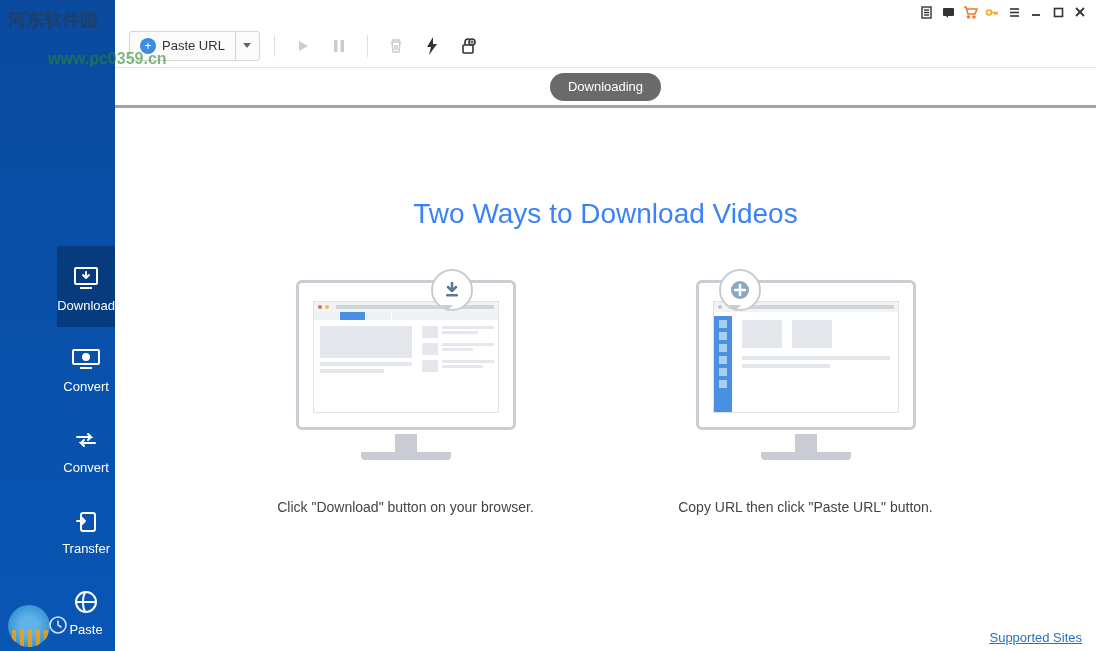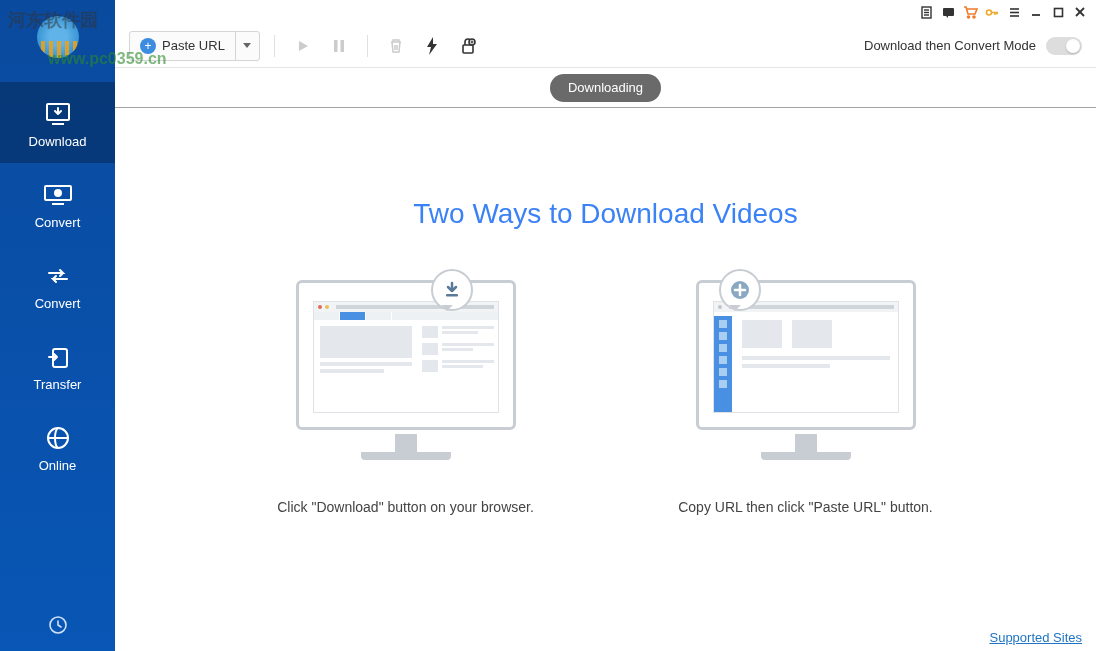--- a/index.html
+++ b/index.html
@@ -4,21 +4,21 @@
 <style>
 * { margin: 0; padding: 0; box-sizing: border-box; font-family: Arial, sans-serif; }
 body { width: 1096px; height: 651px; background: #fff; overflow: hidden; position: relative; }
 
 .app { display: flex; height: 100%; }
 
 .sidebar {
   width: 115px;
   background: linear-gradient(to bottom, #0a4a9e 0%, #0856b5 100%);
   display: flex;
-  flex-direction: column;
+  flex-direction: row;
   align-items: flex-end;
   padding-top: 12px;
   position: relative;
 }
 
 .logo-area {
   width: 100%;
   height: 50px;
   position: relative;
   display: flex;
@@ -93,21 +93,21 @@
 .plus-circle { width: 16px; height: 16px; border-radius: 50%; background: #3c8ce0; color: #fff; font-size: 12px; display: flex; align-items: center; justify-content: center; line-height: 1; }
 
 .tool-sep { width: 1px; height: 22px; background: #e0e0e0; margin: 0 6px; }
 .tool-icon { width: 28px; height: 28px; display: flex; align-items: center; justify-content: center; color: #888; cursor: pointer; }
 .tool-icon.disabled { color: #ccc; cursor: default; }
 
 .toolbar-right { margin-left: auto; display: flex; align-items: center; gap: 10px; font-size: 13px; color: #333; }
 .toggle { width: 36px; height: 18px; border-radius: 9px; background: #ddd; position: relative; cursor: pointer; }
 .toggle::after { content: ''; position: absolute; width: 14px; height: 14px; border-radius: 50%; background: #fff; top: 2px; right: 2px; box-shadow: 0 1px 2px rgba(0,0,0,.2); }
 
-.tabs { height: 40px; display: flex; align-items: center; justify-content: center; gap: 20px; border-bottom: 1px solid #a3a3a3; }
+.tabs { height: 40px; display: flex; align-items: center; justify-content: center; gap: 20px; border-bottom: 3px solid #a3a3a3; }
 .tab {
   height: 28px; padding: 0 18px; border-radius: 14px;
   display: flex; align-items: center; font-size: 13px; cursor: pointer;
   color: #555;
 }
 .tab.active { background: #6a6a6a; color: #fff; }
 
 .content { flex: 1; display: flex; flex-direction: column; align-items: center; padding-top: 90px; position: relative; }
 
 .headline { font-size: 28px; color: #3b82f6; font-weight: 400; }
@@ -220,21 +220,21 @@
         </div>
         <span>Transfer</span>
       </div>
       <div class="sidebar-item">
         <div class="icon-wrap">
           <svg width="26" height="26" viewBox="0 0 26 26" fill="none" stroke="#fff" stroke-width="2">
               <circle cx="13" cy="13" r="10"></circle>
               <path d="M13 3c-4 3-4 17 0 20M3 13h20"></path>
             </svg>
         </div>
-        <span>Online</span>
+        <span>Paste</span>
       </div>
     </div>
     <div class="sidebar-bottom">
       <div style="color:#cfe1f7;cursor:pointer">
         <svg width="20" height="20" viewBox="0 0 20 20" fill="none" stroke="currentColor" stroke-width="1.6">
             <circle cx="10" cy="10" r="8"></circle>
             <path d="M10 6v4l3 2" stroke-linecap="round"></path>
           </svg>
       </div>
     </div>
@@ -331,24 +331,20 @@
         </div>
       <div class="tool-icon" style="color:#333">
           <svg width="16" height="18" viewBox="0 0 16 18" fill="none" stroke="currentColor" stroke-width="1.6">
             <rect x="3" y="8" width="10" height="8" rx="1"></rect>
             <path d="M5 8V5a3 3 0 016 0"></path>
             <circle cx="12" cy="5" r="3" fill="#fff" stroke="currentColor"></circle>
             <path d="M12 3.5v3M10.5 5h3" stroke-width="1.2"></path>
           </svg>
         </div>
 
-      <div class="toolbar-right">
-        <span>Download then Convert Mode</span>
-        <div class="toggle"></div>
-      </div>
     </div>
 
     <div class="tabs">
       <div class="tab active">Downloading</div>
     </div>
 
     <div class="content">
       <div class="headline">Two Ways to Download Videos</div>
 
       <div class="ways">

